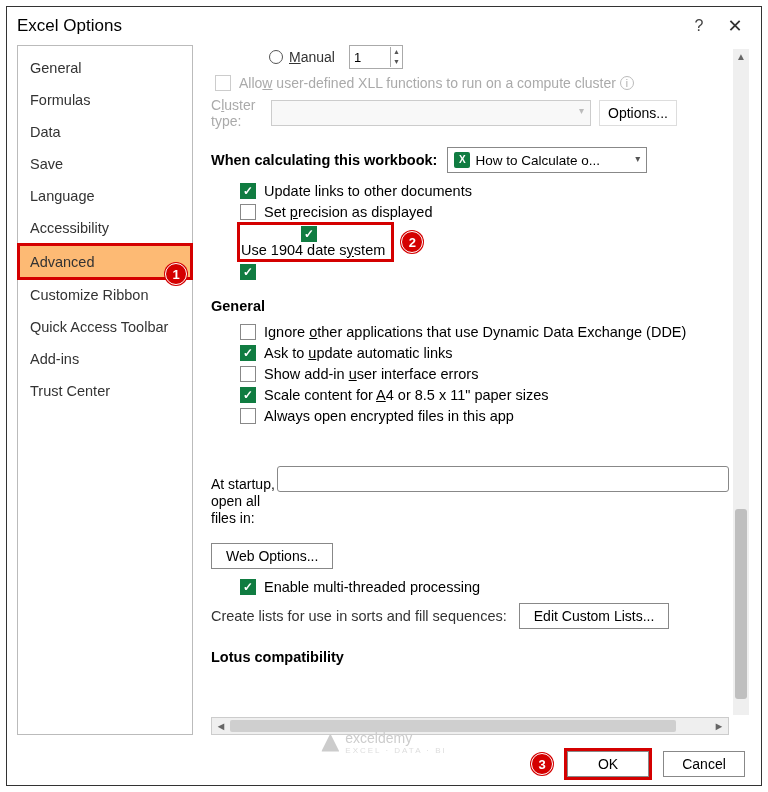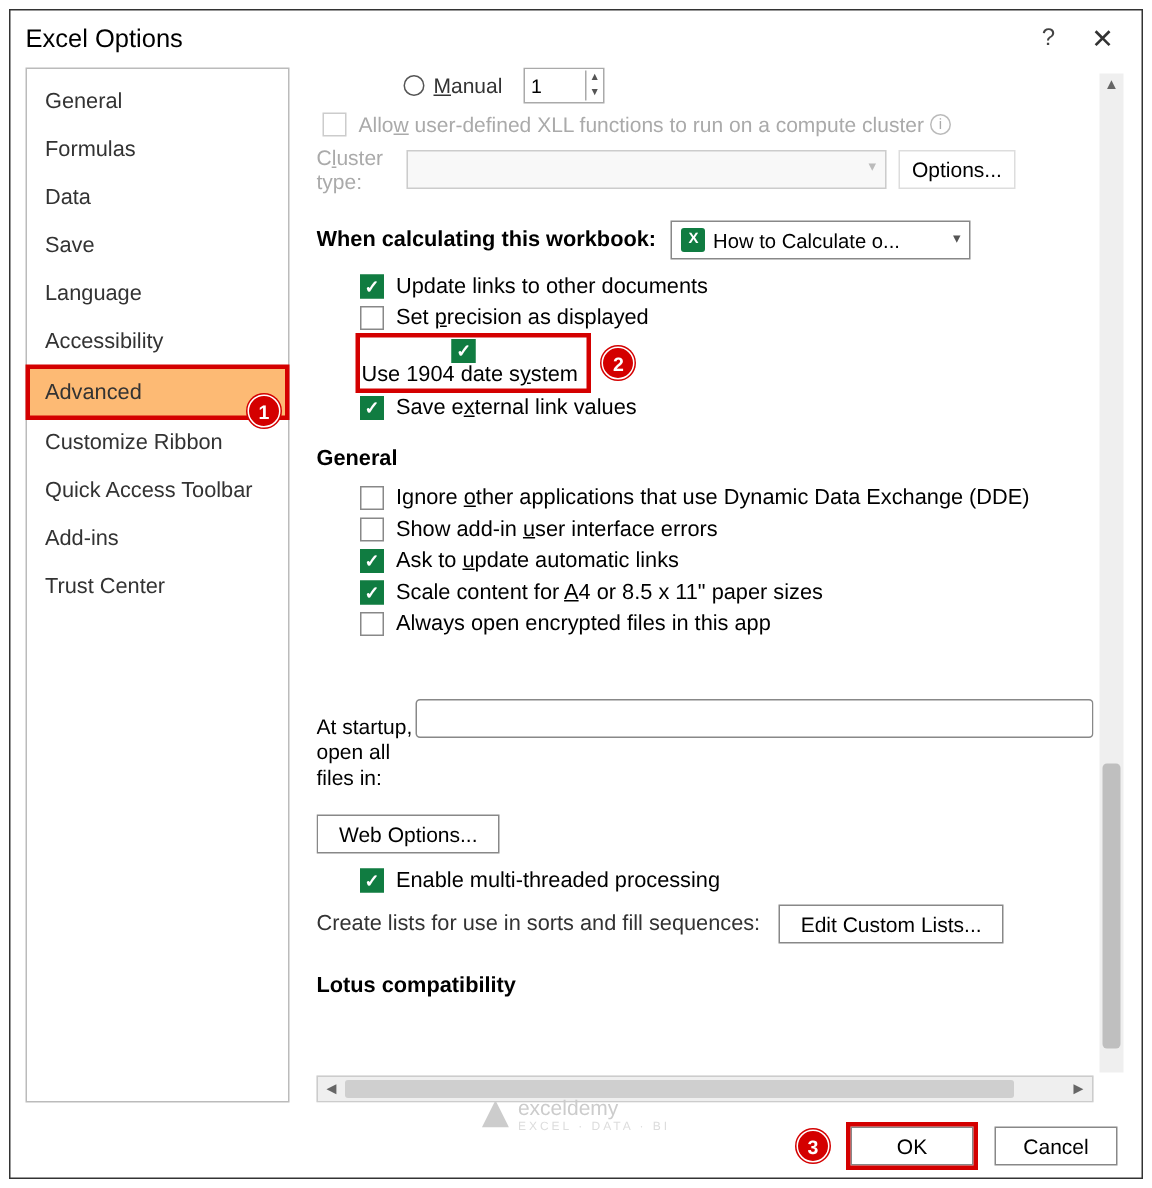--- a/index.html
+++ b/index.html
@@ -134,36 +134,35 @@
         </div>
         <div class="opt-row">
           <span class="red-box" style="display:flex; align-items:center;flex-direction:column;">
             <span class="checkbox checked"></span>
             <span>Use 1904 date s<span class="u">y</span>stem</span>
           </span>
           <span class="callout" style="margin-left:10px;">2</span>
         </div>
         <div class="opt-row">
           <span class="checkbox checked"></span>
-          <span>Save e<span class="u">x</span>ternal link values</span>
         </div>
 
         <div class="section-head">General</div>
 
         <div class="opt-row">
           <span class="checkbox"></span>
           <span>Ignore <span class="u">o</span>ther applications that use Dynamic Data Exchange (DDE)</span>
         </div>
         <div class="opt-row">
+          <span class="checkbox checked"></span>
+          <span>Ask to <span class="u">u</span>pdate automatic links</span>
+        </div>
+        <div class="opt-row">
           <span class="checkbox"></span>
           <span>Show add-in <span class="u">u</span>ser interface errors</span>
-        </div>
-        <div class="opt-row">
-          <span class="checkbox checked"></span>
-          <span>Ask to <span class="u">u</span>pdate automatic links</span>
         </div>
         <div class="opt-row">
           <span class="checkbox checked"></span>
           <span>Scale content for <span class="u">A</span>4 or 8.5 x 11" paper sizes</span>
         </div>
         <div class="opt-row">
           <span class="checkbox"></span>
           <span>Always open encrypted files in this app</span>
         </div>
 

